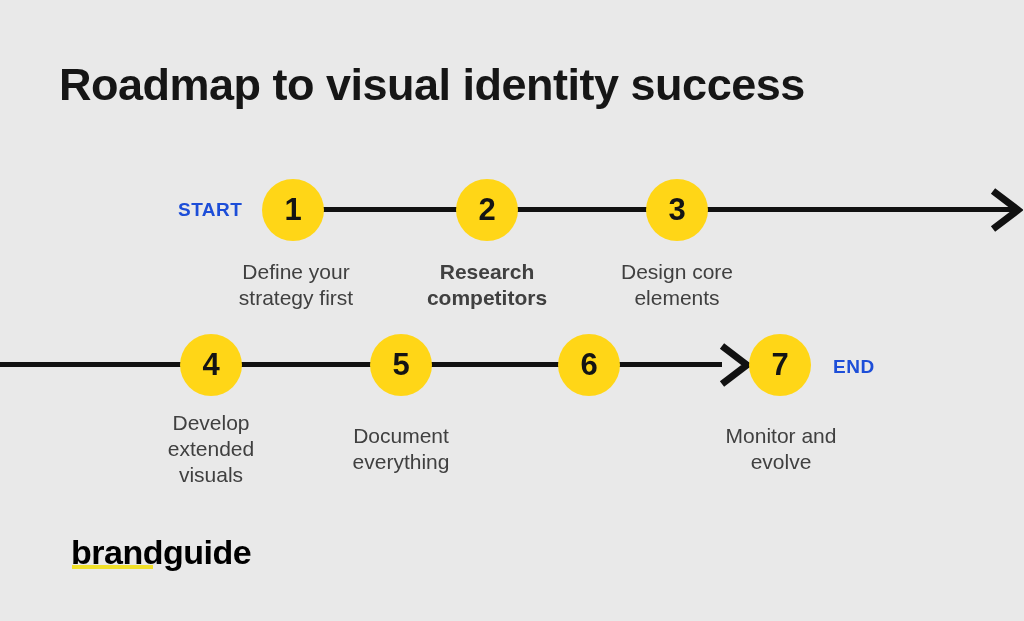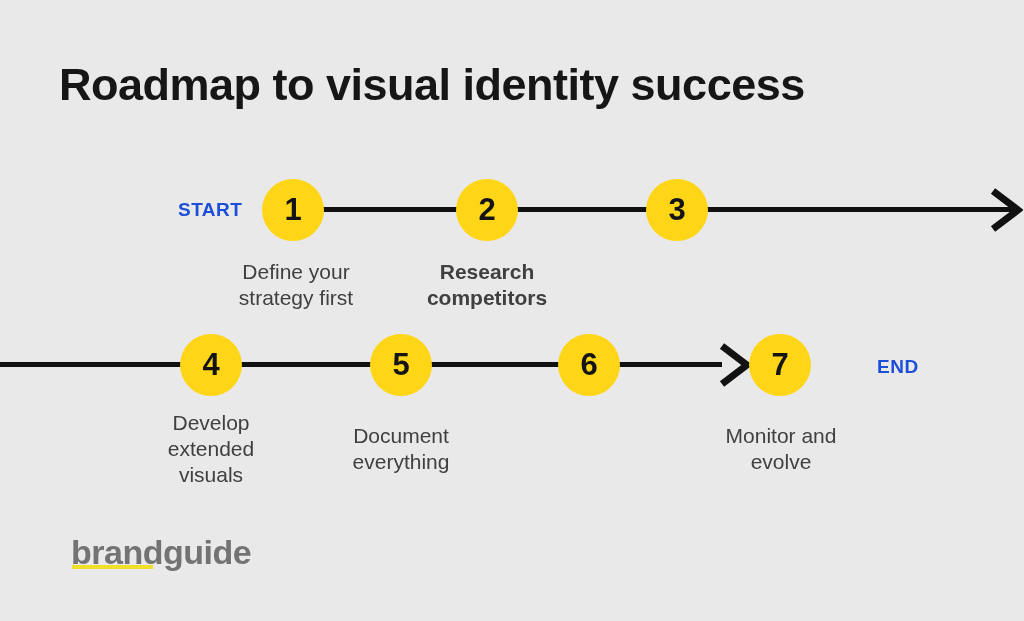--- a/index.html
+++ b/index.html
@@ -28,21 +28,21 @@
   .terminal {
     position: absolute;
     transform: translateY(-50%);
     font-size: 19px;
     font-weight: 600;
     letter-spacing: 0.5px;
     color: #1d4ed8;
     z-index: 3;
   }
   .start-label { left: 178px; top: 210px; }
-  .end-label   { left: 833px; top: 367px; margin-left: 44px; }
+  .end-label   { left: 833px; top: 367px; }
   .tline {
     position: absolute;
     height: 5px;
     background: #111111;
     z-index: 1;
   }
   .tline-1 { left: 293px; top: 207px; width: 723px; }
   .tline-2 { left: 0;     top: 362px; width: 722px; }
   .chev {
     position: absolute;
@@ -93,21 +93,21 @@
   .l5 { left: 401px; top: 449px; }
   .l6 { left: 589px; top: 449px; }
   .l7 { left: 781px; top: 449px; }
   .logo {
     position: absolute;
     left: 71px;
     top: 533px;
     font-size: 34px;
     font-weight: 600;
     letter-spacing: -0.5px;
-    color: #737373;
+    color: #000000;
     z-index: 2;
   }
   .logo-underline {
     position: absolute;
     left: 72px;
     top: 565px;
     width: 81px;
     height: 4px;
     background: #F0E02A;
     z-index: 1;
@@ -133,20 +133,22 @@
       <span class="num">2</span>
     </div>
   <div class="node n3">
       <span class="num">3</span>
     </div>
 
   <div class="step-label l1">Define your
 strategy first</div>
   <div class="step-label l2">Research
 competitors</div>
+  <div class="step-label l3">Design core
+elements</div>
 
   <div class="tline tline-2"></div>
   <svg class="chev chev-2" width="34" height="48" viewBox="0 0 34 48">
     <polyline points="4,5 29,24 4,43" fill="none" stroke="#111111" stroke-width="7" stroke-linecap="butt" stroke-linejoin="miter"></polyline>
   </svg>
 
   <div class="node n4">
       <span class="num">4</span>
     </div>
   <div class="node n5">

